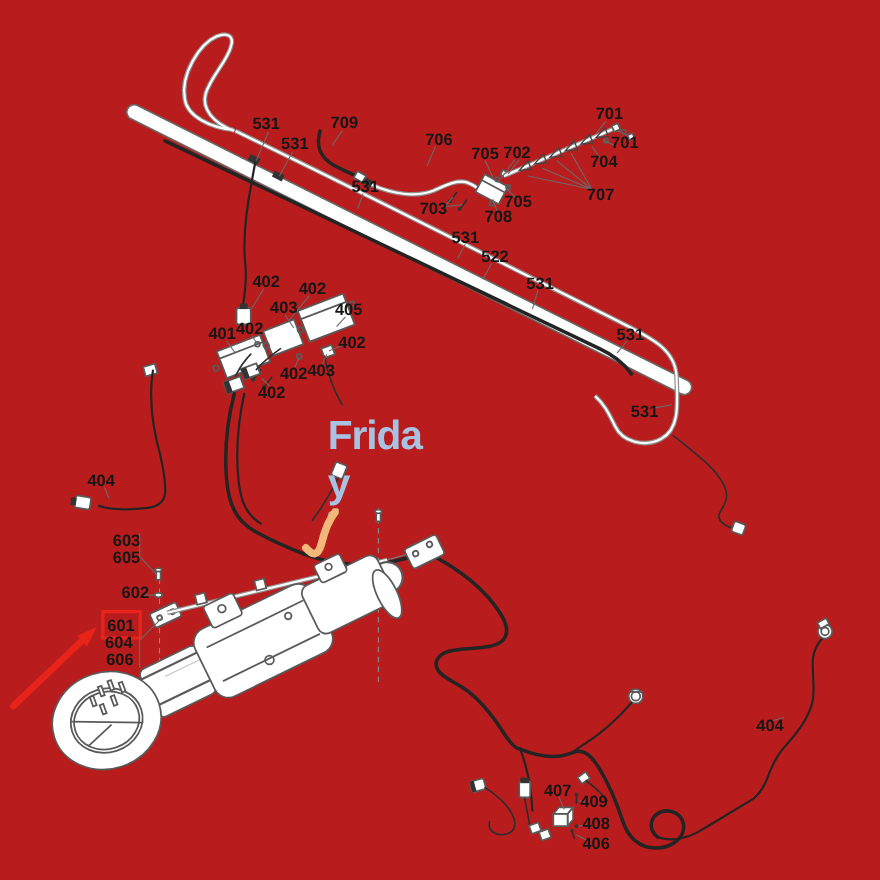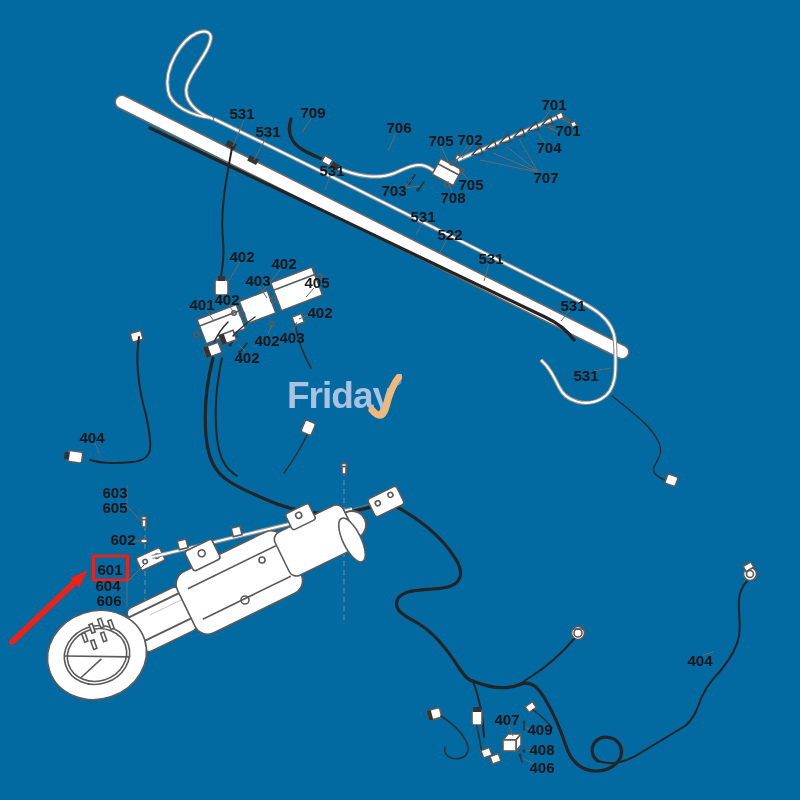--- a/index.html
+++ b/index.html
@@ -1,33 +1,33 @@
 <!DOCTYPE html>
 <html><head>
 <meta charset="utf-8">
 <style>
   html,body{margin:0;padding:0;background:#fff;}
-  #stage{position:relative;width:800px;height:800px;background:#0369a1;overflow:hidden;
+  #stage{position:relative;width:800px;height:800px;background:#b91c1c;overflow:hidden;
          font-family:"Liberation Sans",sans-serif;}
   svg{position:absolute;left:0;top:0;}
   .part-label{font:700 15px "Liberation Sans",sans-serif;fill:#161616;
               text-anchor:middle;dominant-baseline:central;}
   .leader{stroke:#6a6a6a;stroke-width:1;}
   .outline{fill:none;stroke:#5a5a5a;stroke-width:1.6;}
   .part-fill{fill:#fff;stroke:#5a5a5a;stroke-width:1.6;}
   .thick{fill:none;stroke:#242424;stroke-width:3.2;stroke-linecap:round;}
   .wire2{fill:none;stroke:#242424;stroke-width:2;stroke-linecap:round;}
   .wire15{fill:none;stroke:#2e2e2e;stroke-width:1.5;stroke-linecap:round;}
   .h-out{fill:none;stroke:#8f8f8f;stroke-width:4.2;}
   .h-in{fill:none;stroke:#fff;stroke-width:2;}
   .dashed{stroke:#8a8a8a;stroke-width:1;stroke-dasharray:5 4;fill:none;}
   .cap{fill:#333;stroke:none;}
   
-  #watermark{position:absolute;left:287px;top:374px;width:230px;height:48px;
-             display:flex;align-items:flex-start;pointer-events:none;}
+  #watermark{position:absolute;left:298px;top:374px;width:230px;height:48px;
+             display:flex;align-items:flex-start;pointer-events:none;flex-direction:column;}
   #watermark .wm-txt{font-weight:800;font-size:37px;line-height:44px;
              letter-spacing:-1px;color:#a9c2e2;}
   #watermark .wm-swoosh{position:relative;width:20px;height:44px;margin-left:-16px;margin-right:-2px;}
   #watermark sup{font-size:10px;color:#a9c2e2;font-weight:700;margin-top:2px;}
 </style>
 </head>
 <body>
 
 <div id="stage">
 

